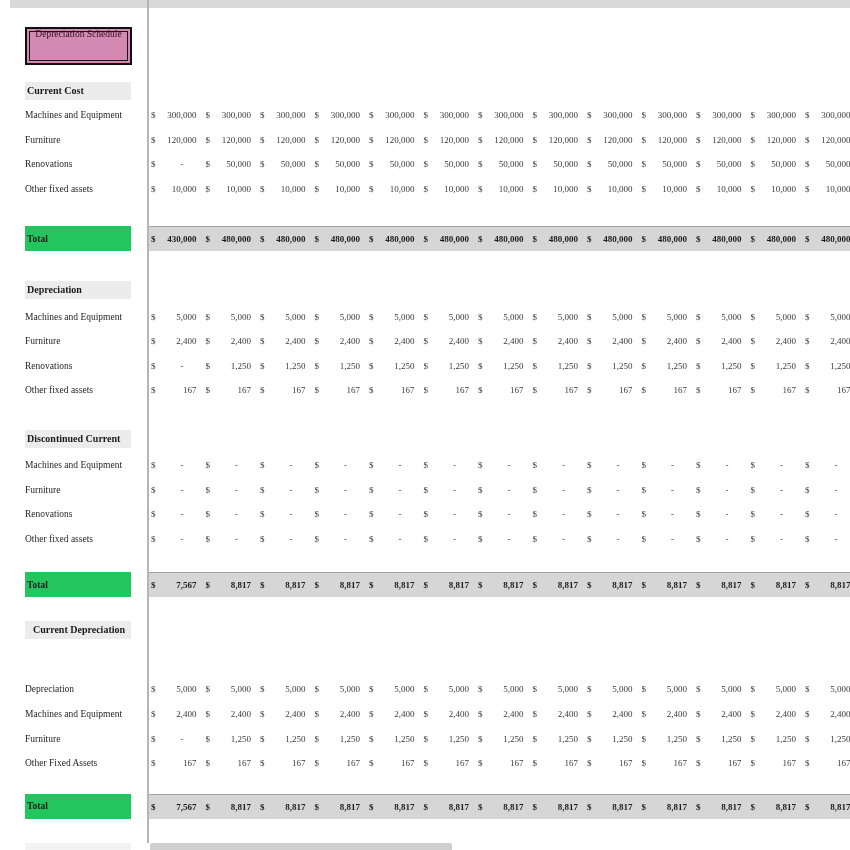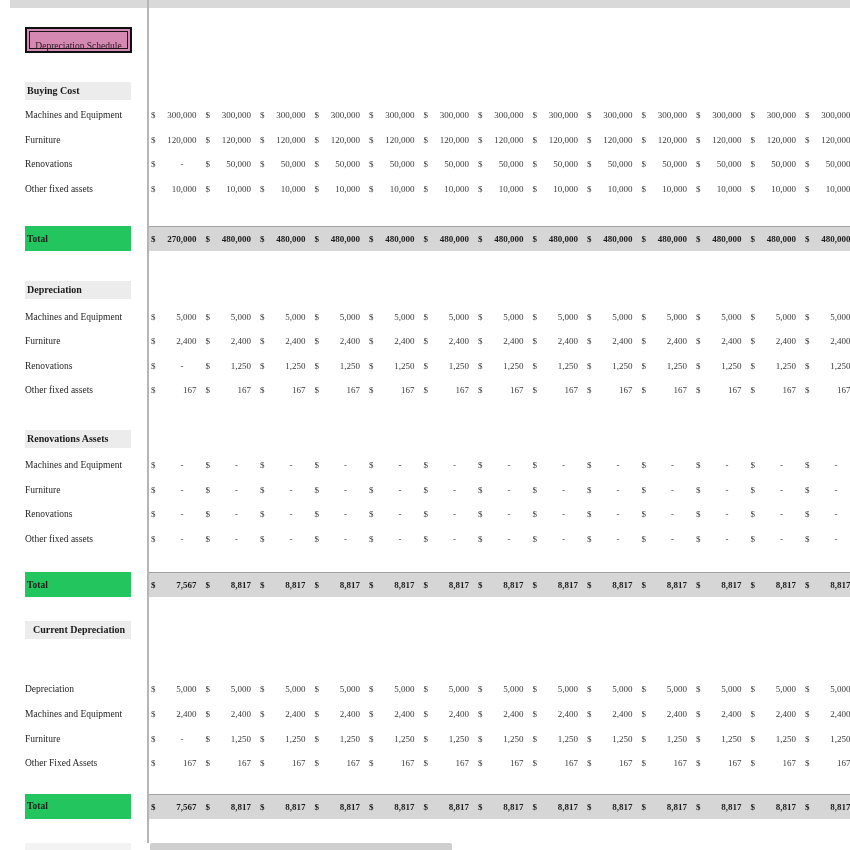--- a/index.html
+++ b/index.html
@@ -8,24 +8,24 @@
     background:#ffffff;color:#222;
     font-family:"Liberation Serif", serif;
   }
   
   .top-strip{position:absolute;left:10px;top:0;right:0;height:8px;background:#d9d9d9;}
   
   .pane-divider{position:absolute;left:147px;top:0;width:2px;height:843px;background:#b5b5b5;z-index:6;}
 
   
   .schedule-btn{
-    position:absolute;left:25px;top:27px;width:107px;height:26px;
+    position:absolute;left:25px;top:27px;width:107px;height:38px;
     background:#d489b2;border:2px solid #101010;box-sizing:border-box;
     box-shadow: inset 0 0 0 2px #d489b2, inset 0 0 0 3px #151515;
-    display:flex;align-items:flex-end;justify-content:center;
+    display:flex;align-items:flex-start;justify-content:center;
     font-size:9.5px;color:#2d1420;cursor:pointer;z-index:4;
   }
 
   #sheet{position:absolute;top:0;left:0;right:0;}
 
   .section-header{
     margin-left:25px;width:106px;height:18px;box-sizing:border-box;
     background:#ececec;font-weight:bold;font-size:10px;line-height:18px;
     padding-left:2px;color:#1a1a1a;white-space:nowrap;
   }
@@ -60,21 +60,21 @@
 <body>
 
 <div class="top-strip"></div>
 <div class="pane-divider"></div>
 
 <div class="schedule-btn">
   <span>Depreciation Schedule</span>
 </div>
 
 <div id="sheet">
-    <div class="section-header" style="margin-top: 82px;">Buying Cost</div>
+    <div class="section-header" style="margin-top: 82px;">Current Cost</div>
     <div class="rows" style="margin-top: 3px;">
       <div class="row">
         <div class="lbl">Machines and Equipment</div>
         <div class="cells">
           <div class="cell">
             <span>$</span>
             <span>300,000</span>
           </div>
           <div class="cell">
             <span>$</span>
@@ -296,21 +296,21 @@
             <span>10,000</span>
           </div>
         </div>
       </div>
     </div>
     <div class="row total" style="margin-top: 25px;">
       <div class="lbl">Total</div>
       <div class="cells">
         <div class="cell">
           <span>$</span>
-          <span>270,000</span>
+          <span>430,000</span>
         </div>
         <div class="cell">
           <span>$</span>
           <span>480,000</span>
         </div>
         <div class="cell">
           <span>$</span>
           <span>480,000</span>
         </div>
         <div class="cell">
@@ -579,21 +579,21 @@
             <span>$</span>
             <span>167</span>
           </div>
           <div class="cell">
             <span>$</span>
             <span>167</span>
           </div>
         </div>
       </div>
     </div>
-    <div class="section-header" style="margin-top: 27px;">Renovations Assets</div>
+    <div class="section-header" style="margin-top: 27px;">Discontinued Current</div>
     <div class="rows" style="margin-top: 5px;">
       <div class="row">
         <div class="lbl">Machines and Equipment</div>
         <div class="cells">
           <div class="cell">
             <span>$</span>
             <span class="dash">-</span>
           </div>
           <div class="cell">
             <span>$</span>

